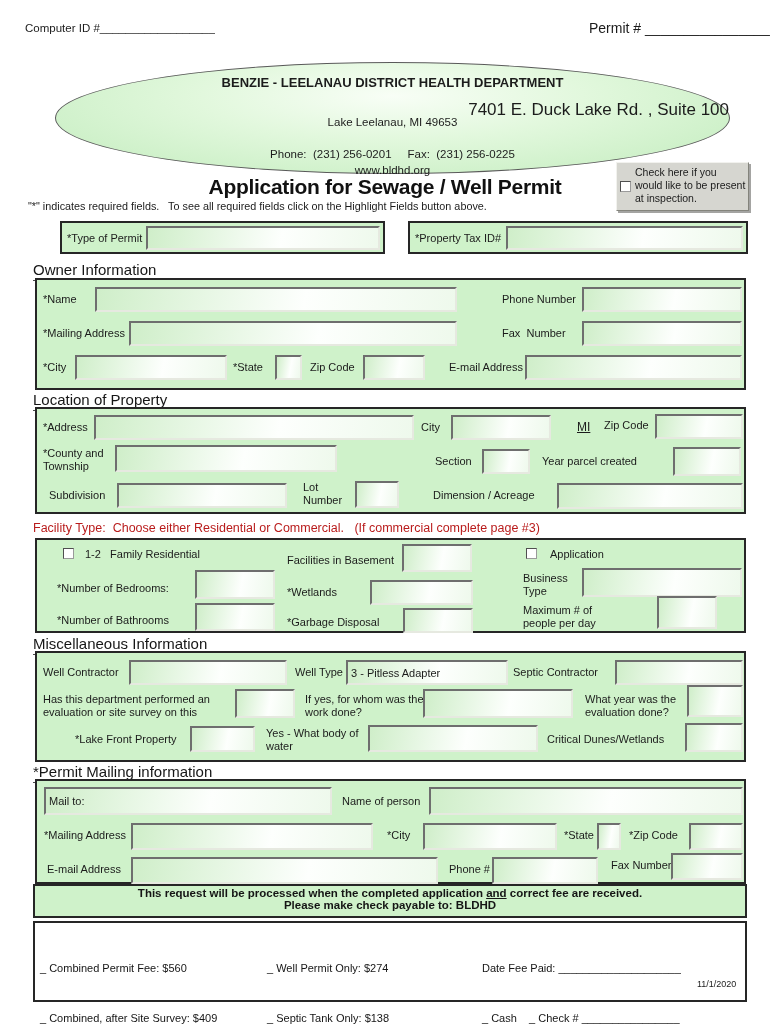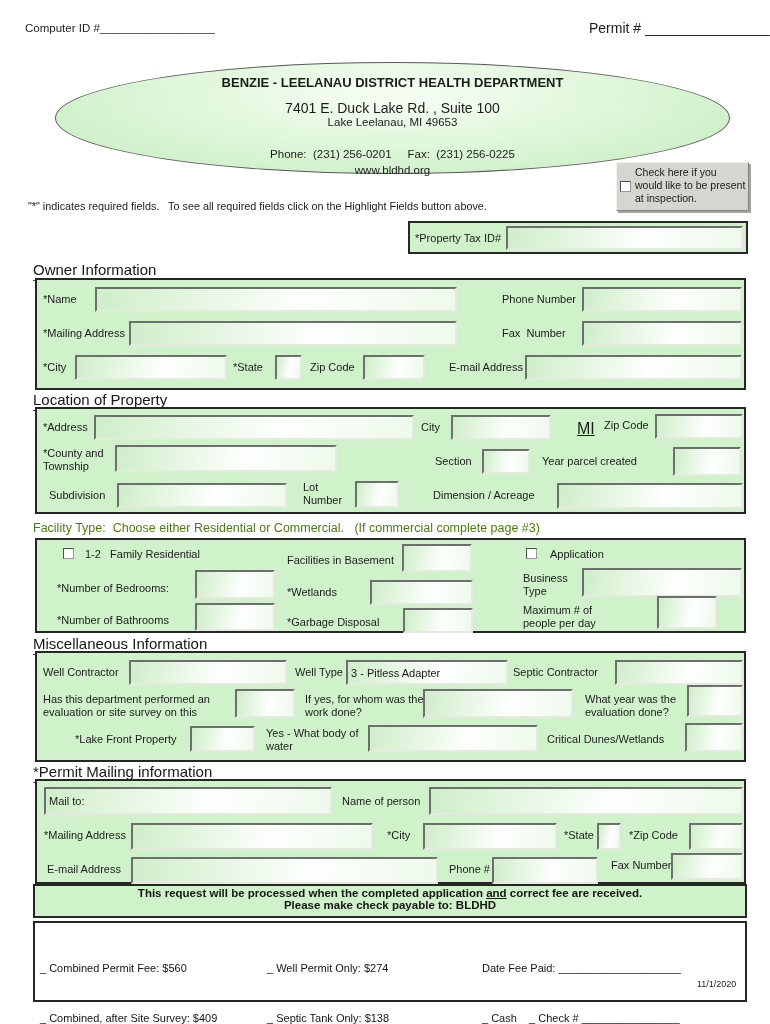--- a/index.html
+++ b/index.html
@@ -8,21 +8,21 @@
     position:relative; width:770px; height:1024px; background:#ffffff;
     font-family:"Liberation Sans", sans-serif; color:#1c1c1c; overflow:hidden;
   }
   .abs { position:absolute; }
   .lbl { font-size:11px; line-height:12.5px; color:#1b1b1b; }
   .pre { white-space:pre; }
   .sec-title {
     position:absolute; font-size:15px; color:#161616;
     border-bottom:1px solid #4b4b4b; padding-bottom:2px;
   }
-  .sec-title-noline { position:absolute; font-size:12.5px; color:#4d7c0f; white-space:pre; }
+  .sec-title-noline { position:absolute; font-size:12.5px; color:#b91c1c; white-space:pre; }
   .panel { position:absolute; background:#cff2ca; border:2px solid #262626; }
   .ibox {
     position:absolute;
     background:linear-gradient(100deg, #cfeec9 0%, #fdfffd 58%, #eef9ec 100%);
     border-top:2px solid #6e6e6e; border-left:2px solid #6e6e6e;
     border-bottom:2px solid #e6e9e0; border-right:2px solid #e6e9e0;
     font-size:11px; color:#1b1b1b; padding:1px 3px;
     font-family:"Liberation Sans", sans-serif;
   }
   input.ibox { outline:none; }
@@ -61,33 +61,38 @@
 </head>
 <body>
 
 <div class="page">
 
   <div class="abs lbl pre" style="left:25px; top:22px; font-size:11.5px;">Computer ID #__________________</div>
   <div class="abs lbl pre" style="left:589px; top:22px; font-size:14px;">Permit # __________________</div>
 
   <div class="ellipse">
     <div class="center-line" style="top:12px; font-size:13px; font-weight:600;">BENZIE - LEELANAU DISTRICT HEALTH DEPARTMENT</div>
-    <div class="center-line" style="top:37px; font-size:14px;">7401 E. Duck Lake Rd. , Suite 100</div>
+    <div class="center-line" style="top:37px; font-size:17px;text-align:right;">7401 E. Duck Lake Rd. , Suite 100</div>
     <div class="center-line" style="top:53px; font-size:11.5px;">Lake Leelanau, MI  49653</div>
     <div class="center-line pre" style="top:85px; font-size:11.5px;">Phone:  (231) 256-0201     Fax:  (231) 256-0225</div>
     <div class="center-line" style="top:101px; font-size:11.5px;">www.bldhd.org</div>
   </div>
 
+  <div class="main-title">Application for Sewage / Well Permit</div>
   <div class="abs pre" style="left:28px; top:200px; font-size:10.8px;">"*" indicates required fields.   To see all required fields click on the Highlight Fields button above.</div>
 
   <div class="gray-box">
     <span class="cb" style="left:3px; top:18px;"></span>
     <span>Check here if you would like to be present at inspection.</span>
   </div>
 
+  <div class="panel" style="left:60px; top:221px; width:325px; height:33px;">
+    <span class="abs lbl" style="left:5px; top:9px;">*Type of Permit</span>
+    <input class="ibox" style="left: 84px; top: 3px; width: 234px; height: 24px;">
+  </div>
   <div class="panel" style="left:408px; top:221px; width:340px; height:33px;">
     <span class="abs lbl" style="left:5px; top:9px;">*Property Tax ID#</span>
     <input class="ibox" style="left: 96px; top: 3px; width: 237px; height: 24px;">
   </div>
 
   <div class="sec-title" style="left:33px; top:261px; width:713px;">Owner Information</div>
   <div class="panel" style="left:35px; top:278px; width:711px; height:112px;">
     <span class="abs lbl" style="left:6px; top:13px;">*Name</span>
     <input class="ibox" style="left: 58px; top: 7px; width: 362px; height: 25px;">
     <span class="abs lbl" style="left:465px; top:13px;">Phone Number</span>
@@ -107,21 +112,21 @@
     <span class="abs lbl" style="left:412px; top:81px;">E-mail Address</span>
     <input class="ibox" style="left: 488px; top: 75px; width: 217px; height: 25px;">
   </div>
 
   <div class="sec-title" style="left:33px; top:391px; width:713px;">Location of Property</div>
   <div class="panel" style="left:35px; top:407px; width:711px; height:107px;">
     <span class="abs lbl" style="left:6px; top:12px;">*Address</span>
     <input class="ibox" style="left: 57px; top: 6px; width: 320px; height: 25px;">
     <span class="abs lbl" style="left:384px; top:12px;">City</span>
     <input class="ibox" style="left: 414px; top: 6px; width: 100px; height: 25px;">
-    <span class="abs" style="left:540px; top:11px; font-size:16px;text-decoration:underline;">MI</span>
+    <span class="abs" style="left:540px; top:11px; font-size:12px;text-decoration:underline;">MI</span>
     <span class="abs lbl" style="left:567px; top:10px;">Zip Code</span>
     <input class="ibox" style="left: 618px; top: 5px; width: 88px; height: 25px;">
 
     <span class="abs lbl" style="left:6px; top:38px; width:72px;">*County and Township</span>
     <input class="ibox" style="left: 78px; top: 36px; width: 222px; height: 27px;">
     <span class="abs lbl" style="left:398px; top:46px;">Section</span>
     <input class="ibox" style="left: 445px; top: 40px; width: 48px; height: 25px;">
     <span class="abs lbl" style="left:505px; top:46px;">Year parcel created</span>
     <input class="ibox" style="left: 636px; top: 38px; width: 68px; height: 29px;">
 

